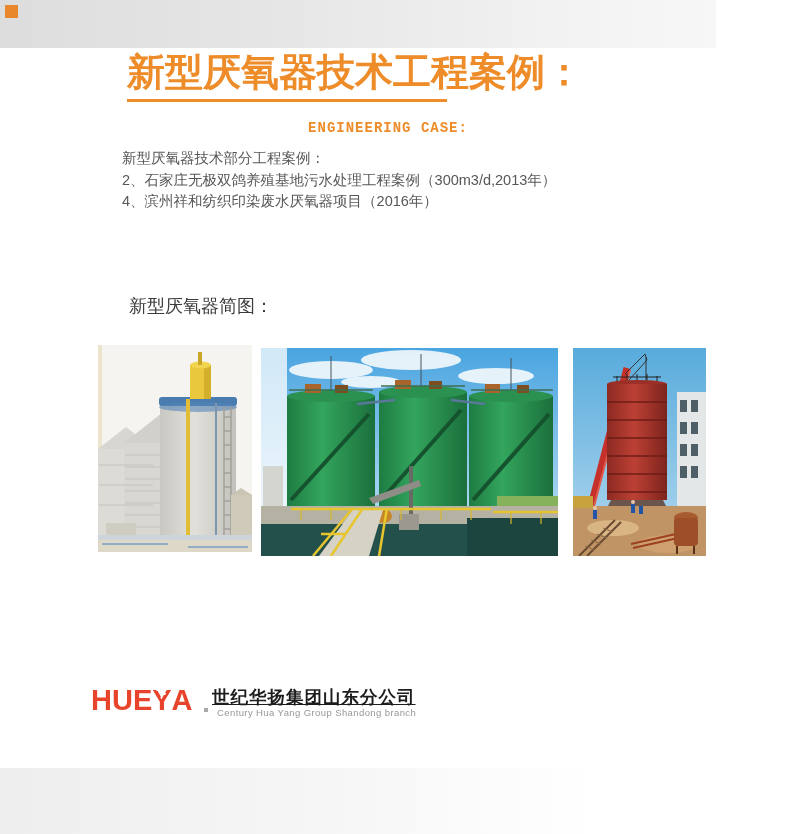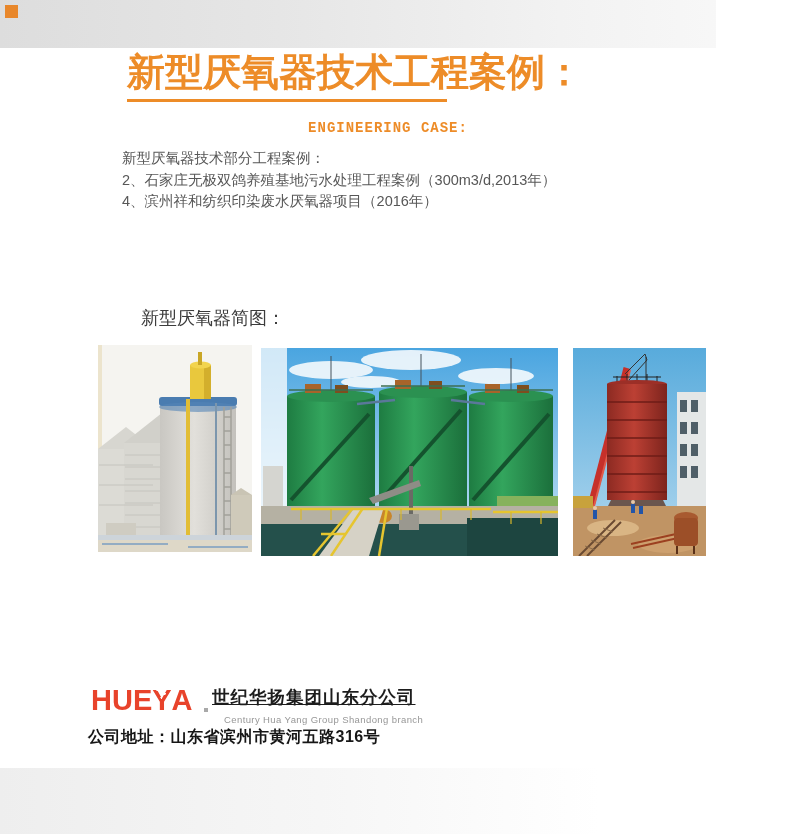--- a/index.html
+++ b/index.html
@@ -22,42 +22,42 @@
   .title-underline{position:absolute;left:127px;top:99px;width:320px;height:3px;background:#ed8c28;}
   .page-subtitle{position:absolute;left:292px;top:104px;width:160px;margin:16px;text-align:center;
                  font-family:"Liberation Mono","DejaVu Sans Mono",monospace;font-weight:bold;
                  font-size:14px;letter-spacing:1px;color:#ed8c28;white-space:nowrap;}
 
   
   .case-list{position:absolute;left:122px;top:148px;color:#575757;font-size:14.5px;line-height:21.6px;}
   .case-list div{white-space:nowrap;}
 
   
-  .diagram-label{position:absolute;left:125px;top:290px;margin:16px;color:#3c3c3c;font-size:18px;
+  .diagram-label{position:absolute;left:125px;top:290px;margin:4px;color:#3c3c3c;font-size:18px;
                  font-family:"Liberation Serif","DejaVu Serif",serif;white-space:nowrap;}
 
   
   .photo{position:absolute;overflow:hidden;}
   .photo svg{display:block;width:100%;height:100%;}
   #photo1{left:98px;top:345px;width:154px;height:207px;}
   #photo2{left:261px;top:348px;width:297px;height:208px;}
   #photo3{left:573px;top:348px;width:133px;height:208px;}
 
   
   .logo-word{position:absolute;left:91px;top:686px;font-size:29px;font-weight:900;
              color:#e8432b;letter-spacing:0px;line-height:29px;white-space:nowrap;}
   .logo-y{position:relative;display:inline-block;}
   .logo-y .y-dots{position:absolute;left:15%;top:8%;width:72%;height:42%;
                   background-image:radial-gradient(#ffffff 32%,rgba(255,255,255,0) 40%);
                   background-size:4px 4px;
                   clip-path:polygon(0 0,100% 0,50% 100%);}
   .logo-dot{position:absolute;left:204px;top:708px;width:4px;height:4px;background:#a9a9a9;}
   .company-cn{position:absolute;left:212px;top:685px;margin:0;font-size:17.5px;font-weight:bold;
               color:#1d1d1d;letter-spacing:1px;white-space:nowrap;text-decoration:underline;}
-  .company-en{position:absolute;left:216px;top:706px;margin:8px;font-size:9.5px;color:#979797;
+  .company-en{position:absolute;left:216px;top:706px;margin:1px;font-size:9.5px;color:#979797;
               letter-spacing:0.4px;white-space:nowrap;}
   .addr-line{position:absolute;left:88px;margin:0;font-size:16px;font-weight:bold;color:#161616;
              letter-spacing:0.5px;white-space:nowrap;}
   #addr{top:727px;}
   #phone{top:750px;}
 </style>
 </head>
 <body>
 
 <div id="page">
@@ -330,16 +330,15 @@
     </svg>
   </div>
 
   <div class="logo-word">
     <span>HUE</span><span class="logo-y"><span>Y</span><span class="y-dots"></span></span><span>A</span>
   </div>
   <div class="logo-dot"></div>
   <p class="company-cn">世纪华扬集团山东分公司</p>
   <p class="company-en">Century Hua Yang Group Shandong branch</p>
 
-  <p class="addr-line" id="addr"><span>公司地址：</span><span>山东省滨州市黄河五路316号</span></p>
 
   <div class="bottom-band"></div>
 </div>
 
 </body></html>

